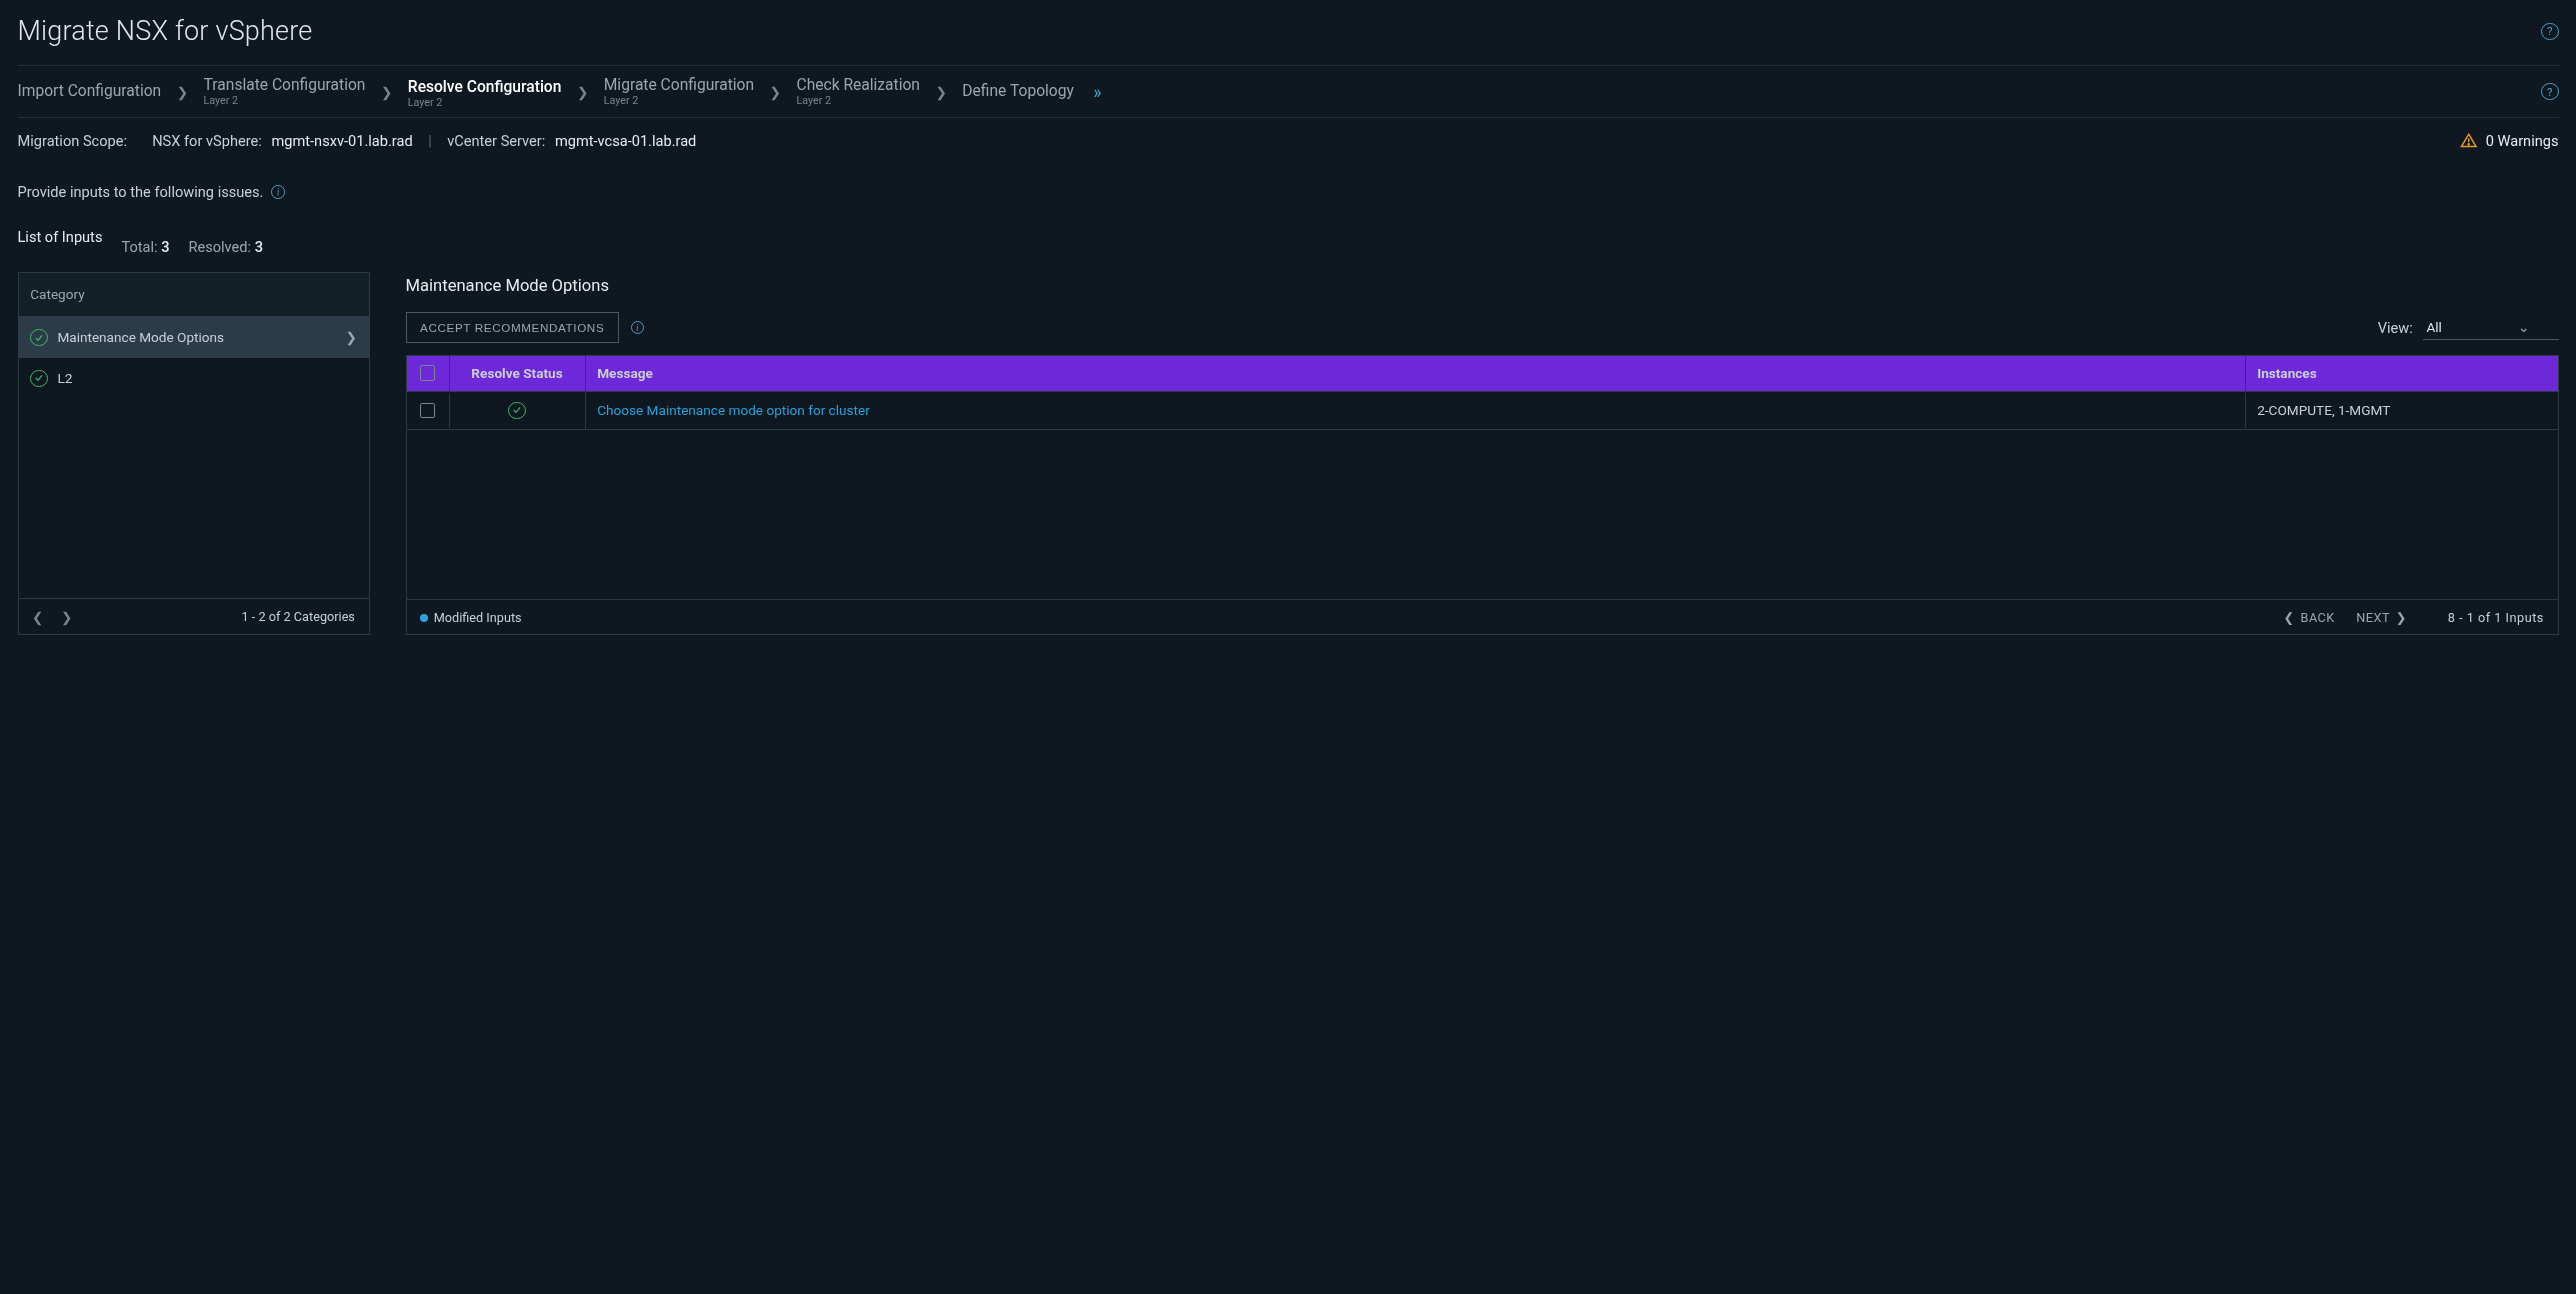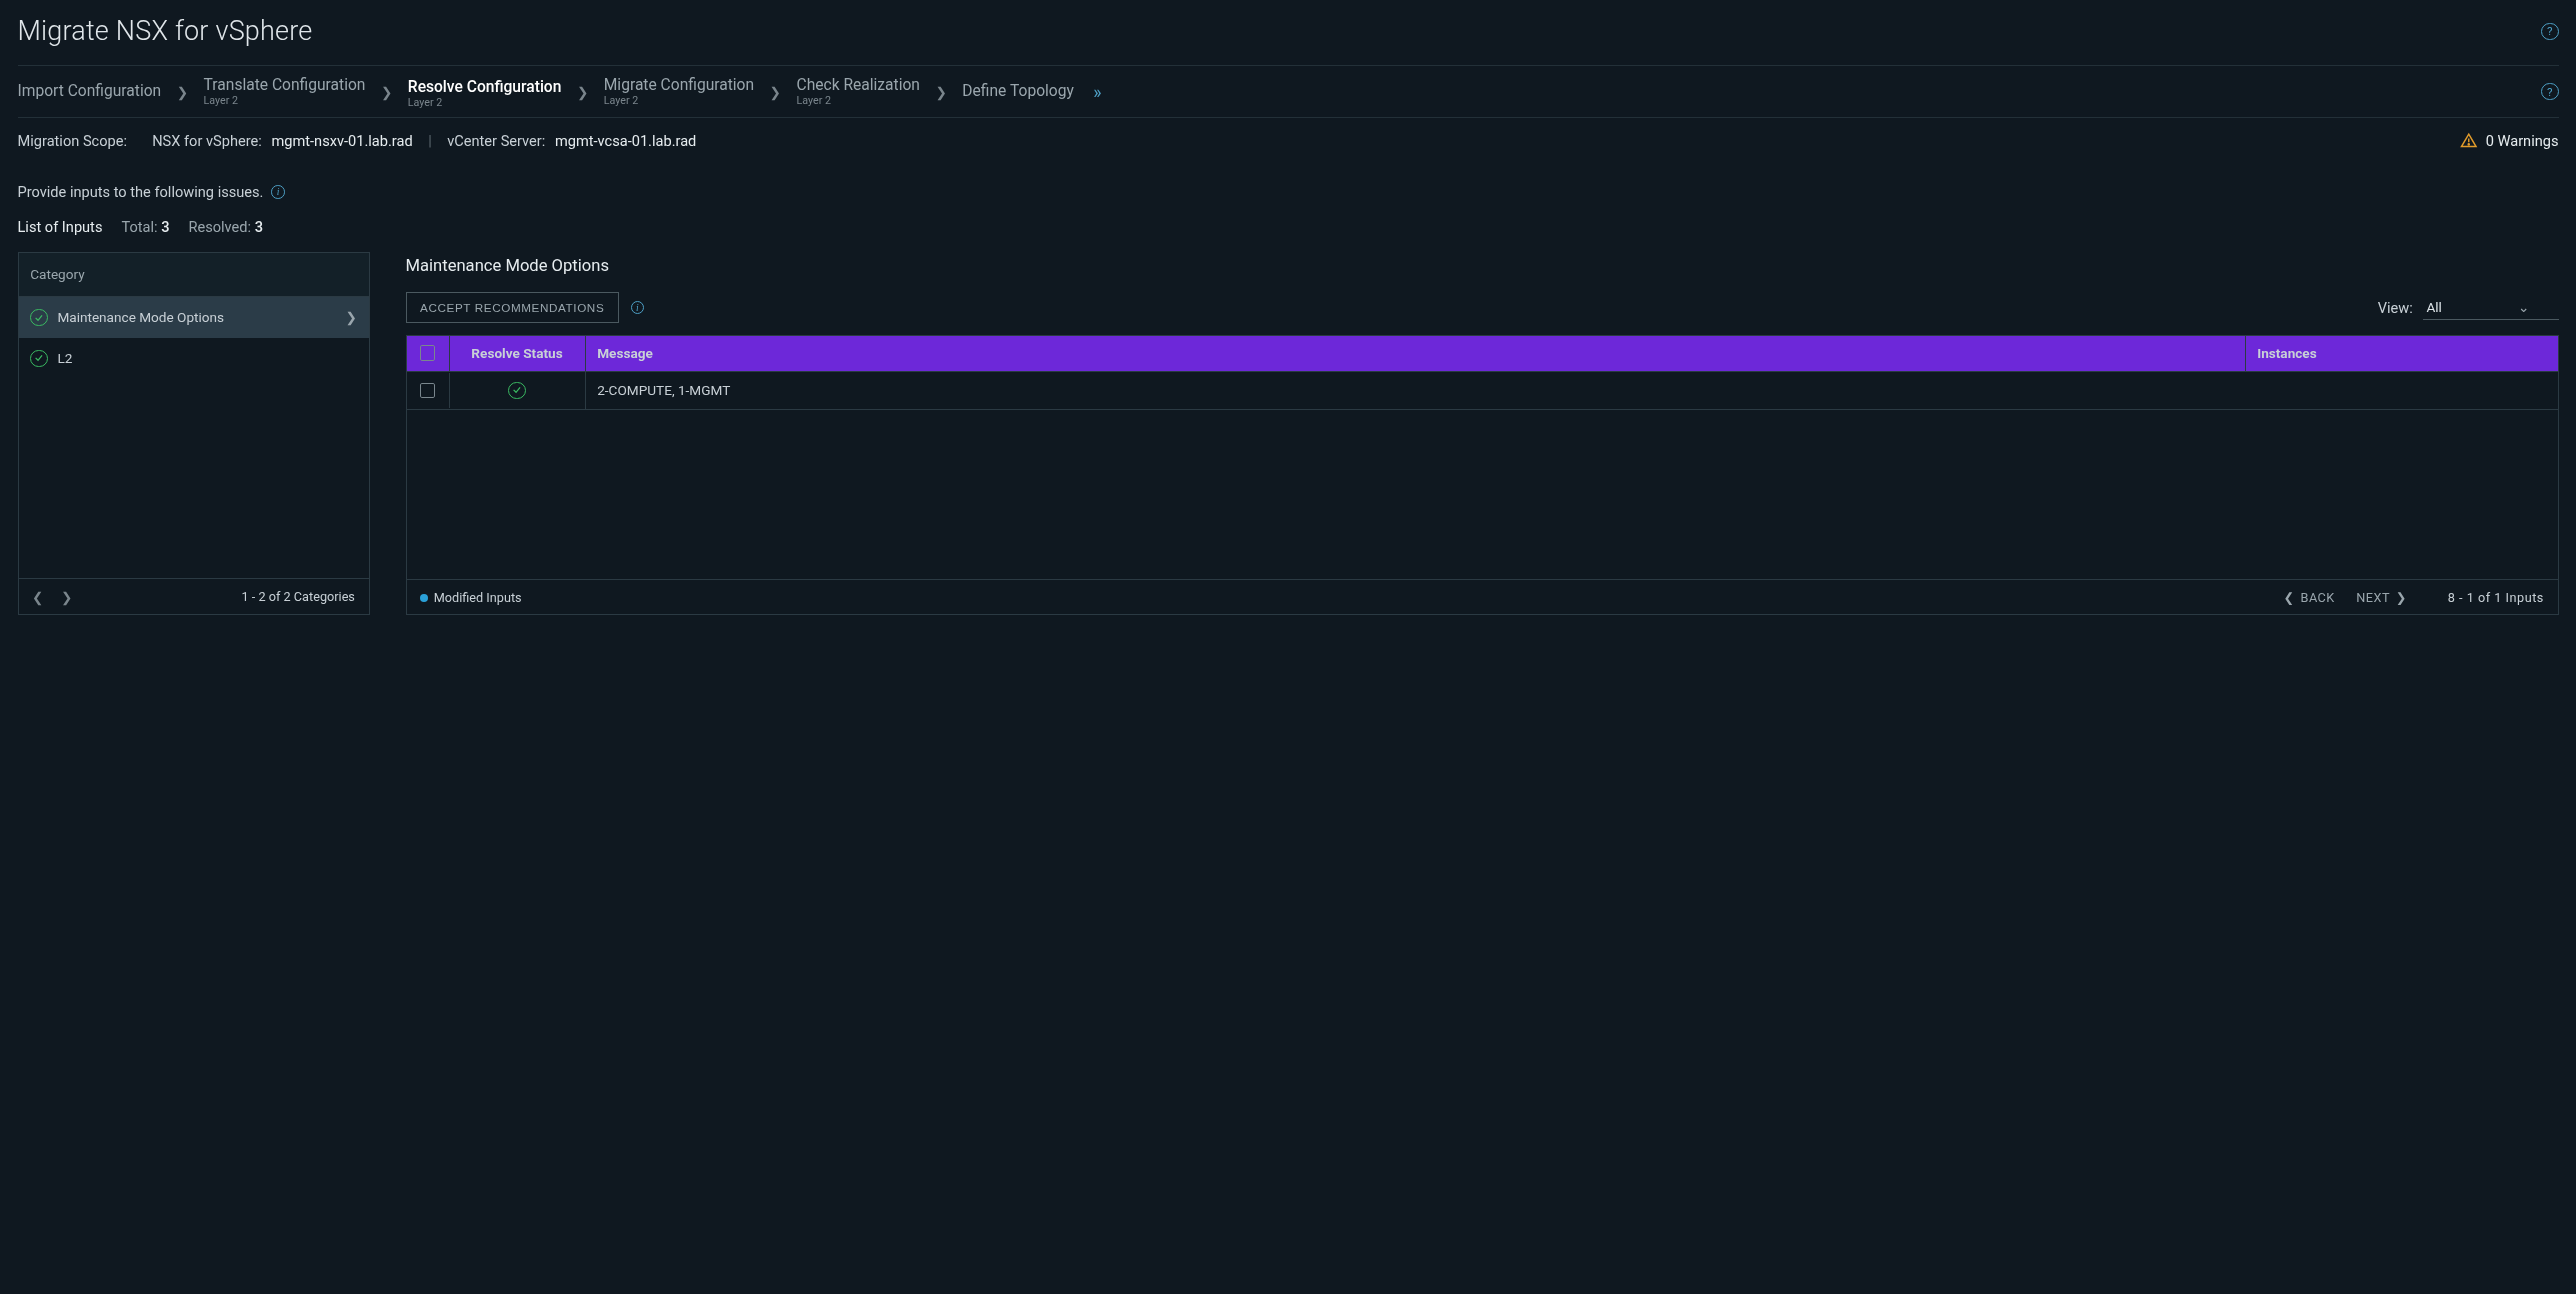--- a/index.html
+++ b/index.html
@@ -32,21 +32,21 @@
   .scope-val { color: #e6ecef; }
   .scope-sep { color: #5a666d; padding: 0 5.8px; }
   .warn-block { margin-left: auto; display: flex; align-items: center; gap: 7.8px; color: #e6ecef; font-size: 14.6px; }
   .warn-icon { color: #e19b2b; }
 
   .instr-row { padding: 19.5px 0 9.7px 0; display: flex; align-items: center; gap: 7.8px; font-size: 14.6px; color: #c8d0d6; }
   .info-icon { color: #4ea0c6; width: 13.6px; height: 13.6px; border: 1.2px solid #4ea0c6; border-radius: 50%; display: inline-flex; align-items: center; justify-content: center; font-size: 9.7px; font-style: italic; font-family: Georgia, serif; cursor: pointer; }
 
   .summary-row { display: flex; align-items: center; gap: 19px; padding: 7.8px 0 15.6px 0; font-size: 14.6px; }
   .summary-title { color: #e6ecef; }
-  .summary-kv { color: #9aa6ad; }
+  .summary-kv { color: #9aa6ad; margin-top: 20px; }
   .summary-kv .v { color: #e6ecef; font-weight: 500; }
 
   .main-split { display: flex; gap: 36px; align-items: stretch; }
 
   .cat-panel { width: 352px; border: 1px solid #2b3a43; display: flex; flex-direction: column; }
   .cat-header { background: #132028; padding: 13.6px 11.7px; color: #9aa6ad; font-size: 13.6px; border-bottom: 1px solid #2b3a43;}
   .cat-item { display: flex; align-items: center; gap: 9.7px; padding: 11.7px 11.7px; cursor: pointer; }
   .cat-item.selected { background: #2b3c48; }
   .cat-item .chevron { margin-left: auto; color: #9aa6ad; }
   .cat-body { flex: 1; min-height: 214px; }
@@ -239,20 +239,21 @@
             <div class="cell col-cb">
                 <span class="checkbox"></span>
               </div>
             <div class="cell col-status">
               <span class="status-ok" style="margin:0 auto">
                 <svg width="9.7" height="9.7" viewBox="0 0 24 24" fill="none" stroke="#3bbb63" stroke-width="3">
                     <polyline points="4 12 10 18 20 6"></polyline>
                   </svg>
               </span>
             </div>
+            <div class="cell col-msg"><a>Choose Maintenance mode option for cluster</a></div>
             <div class="cell col-inst">2-COMPUTE, 1-MGMT</div>
           </div>
         </div>
         <div class="grid-footer">
           <span><span class="dot-blue"></span><span>Modified Inputs</span></span>
           <div class="grid-pager">
             <span class="lab">❮ <span>BACK</span></span>
             <span class="lab"><span>NEXT</span> ❯</span>
             <span class="range">8 - 1 of 1 Inputs</span>
           </div>

